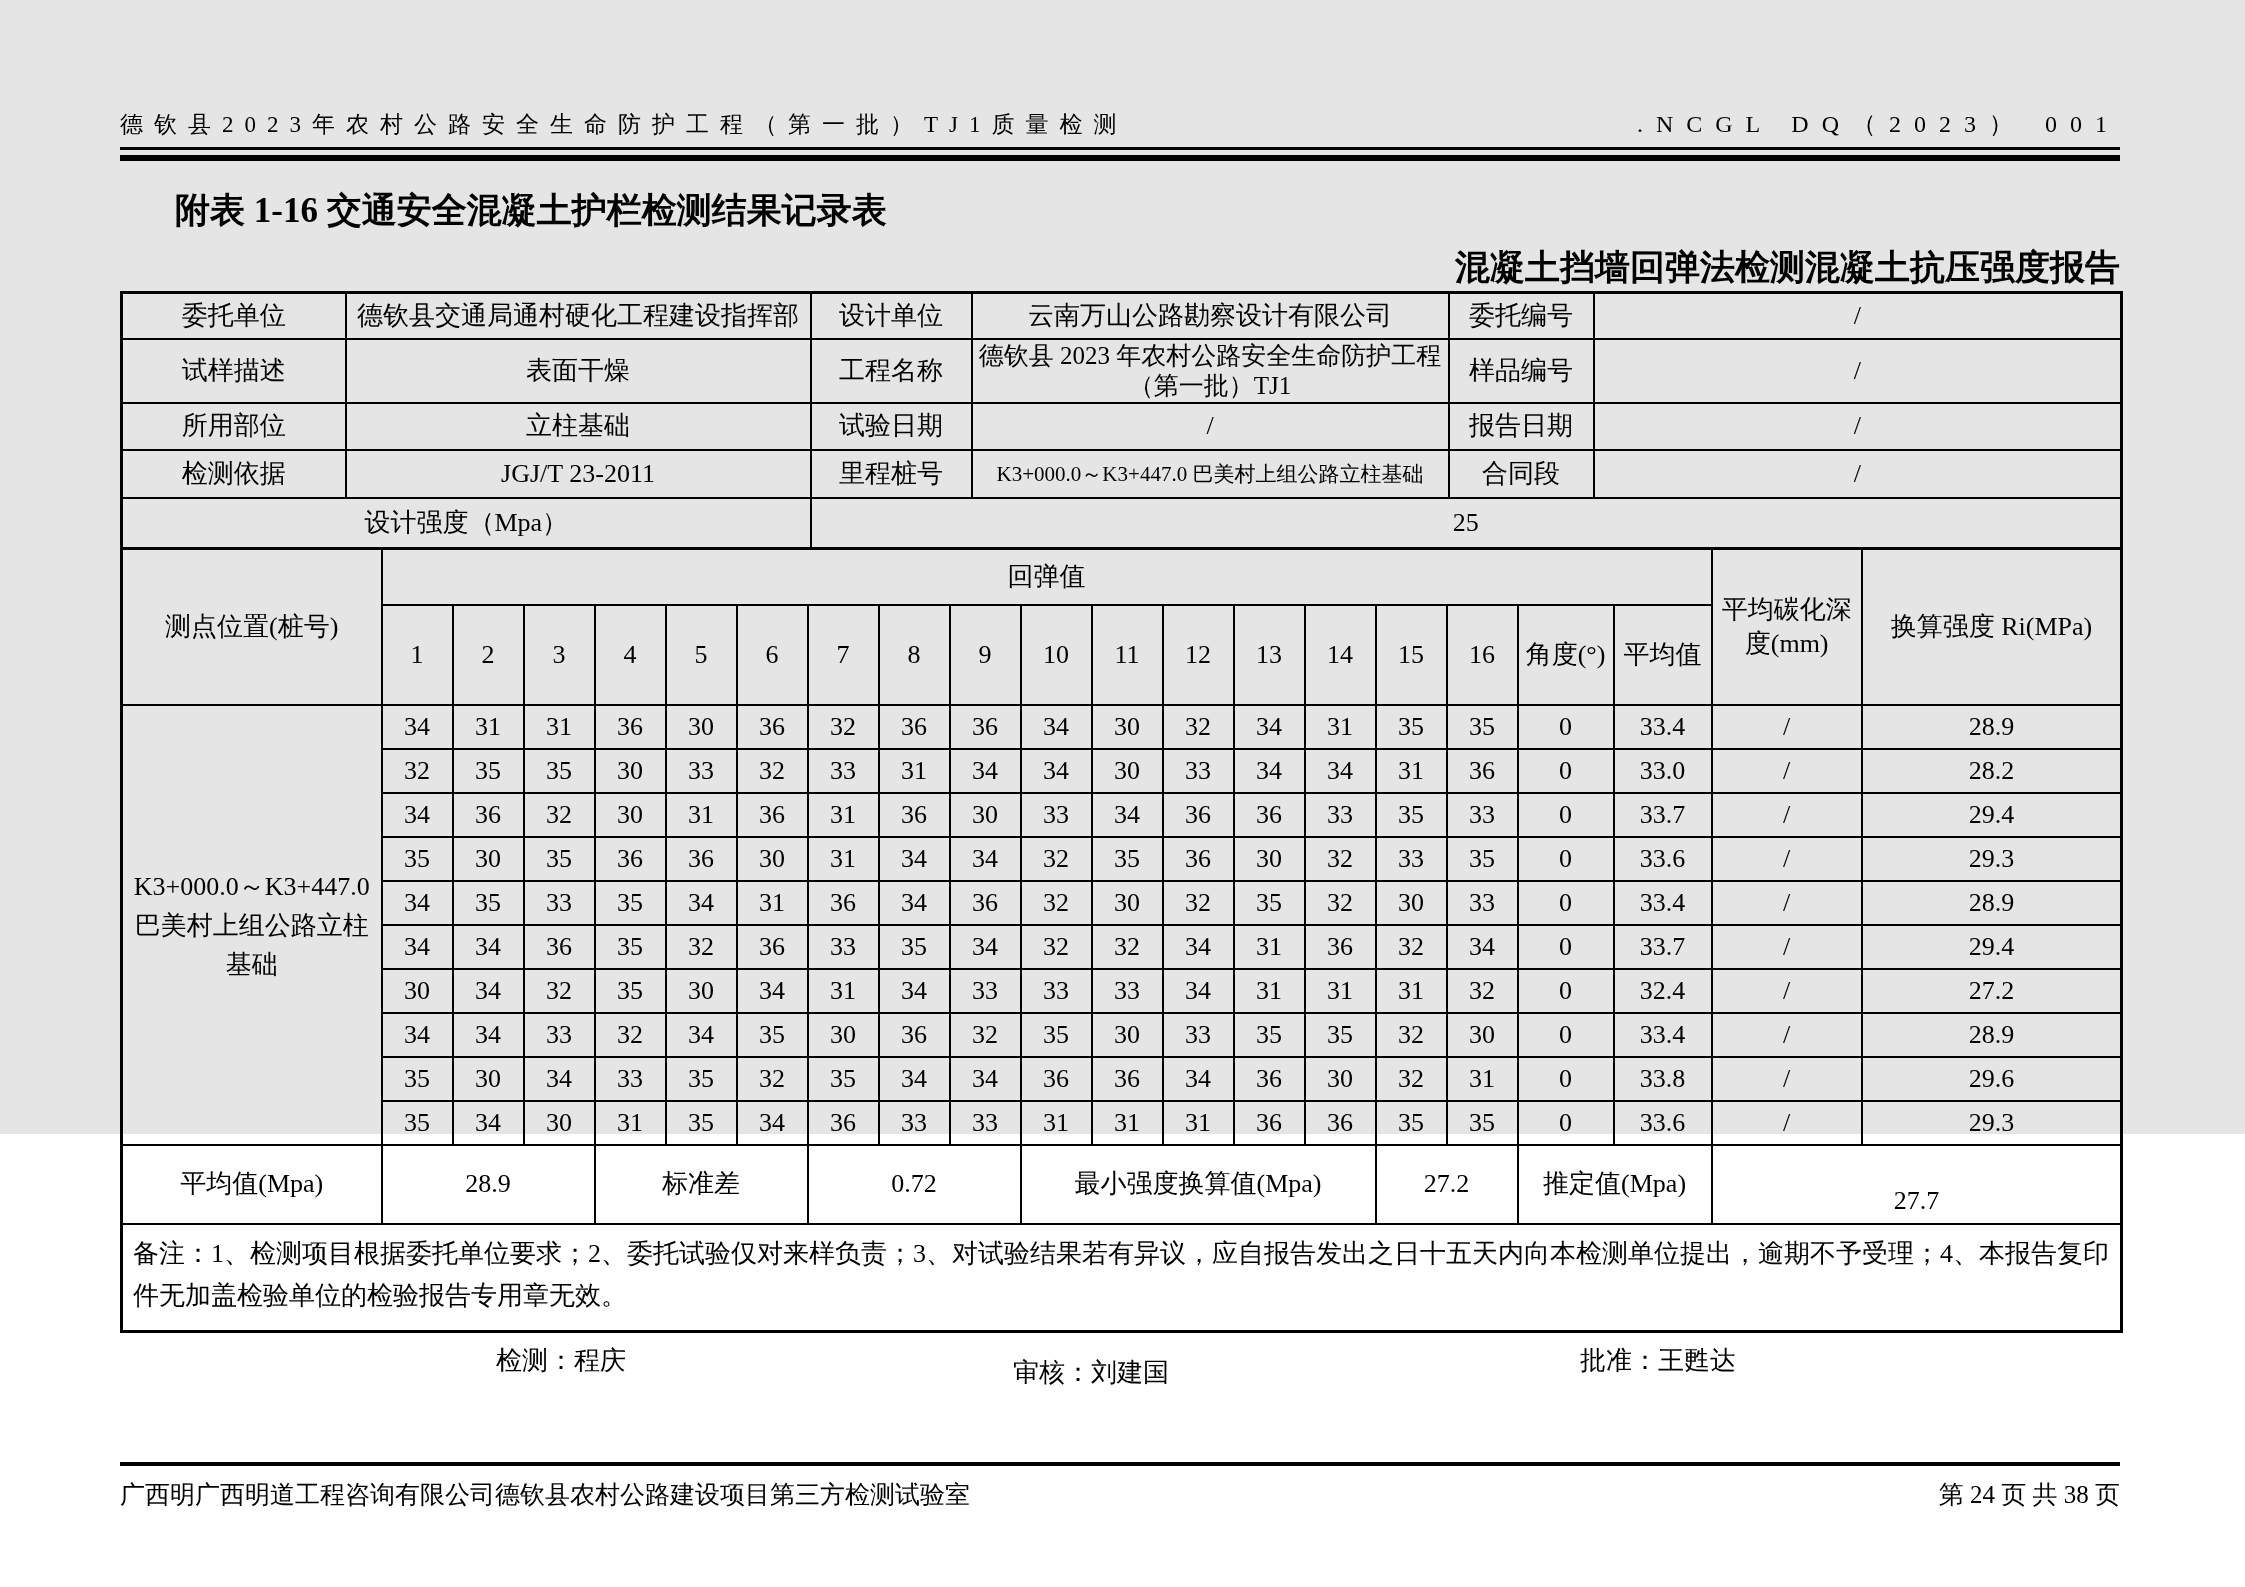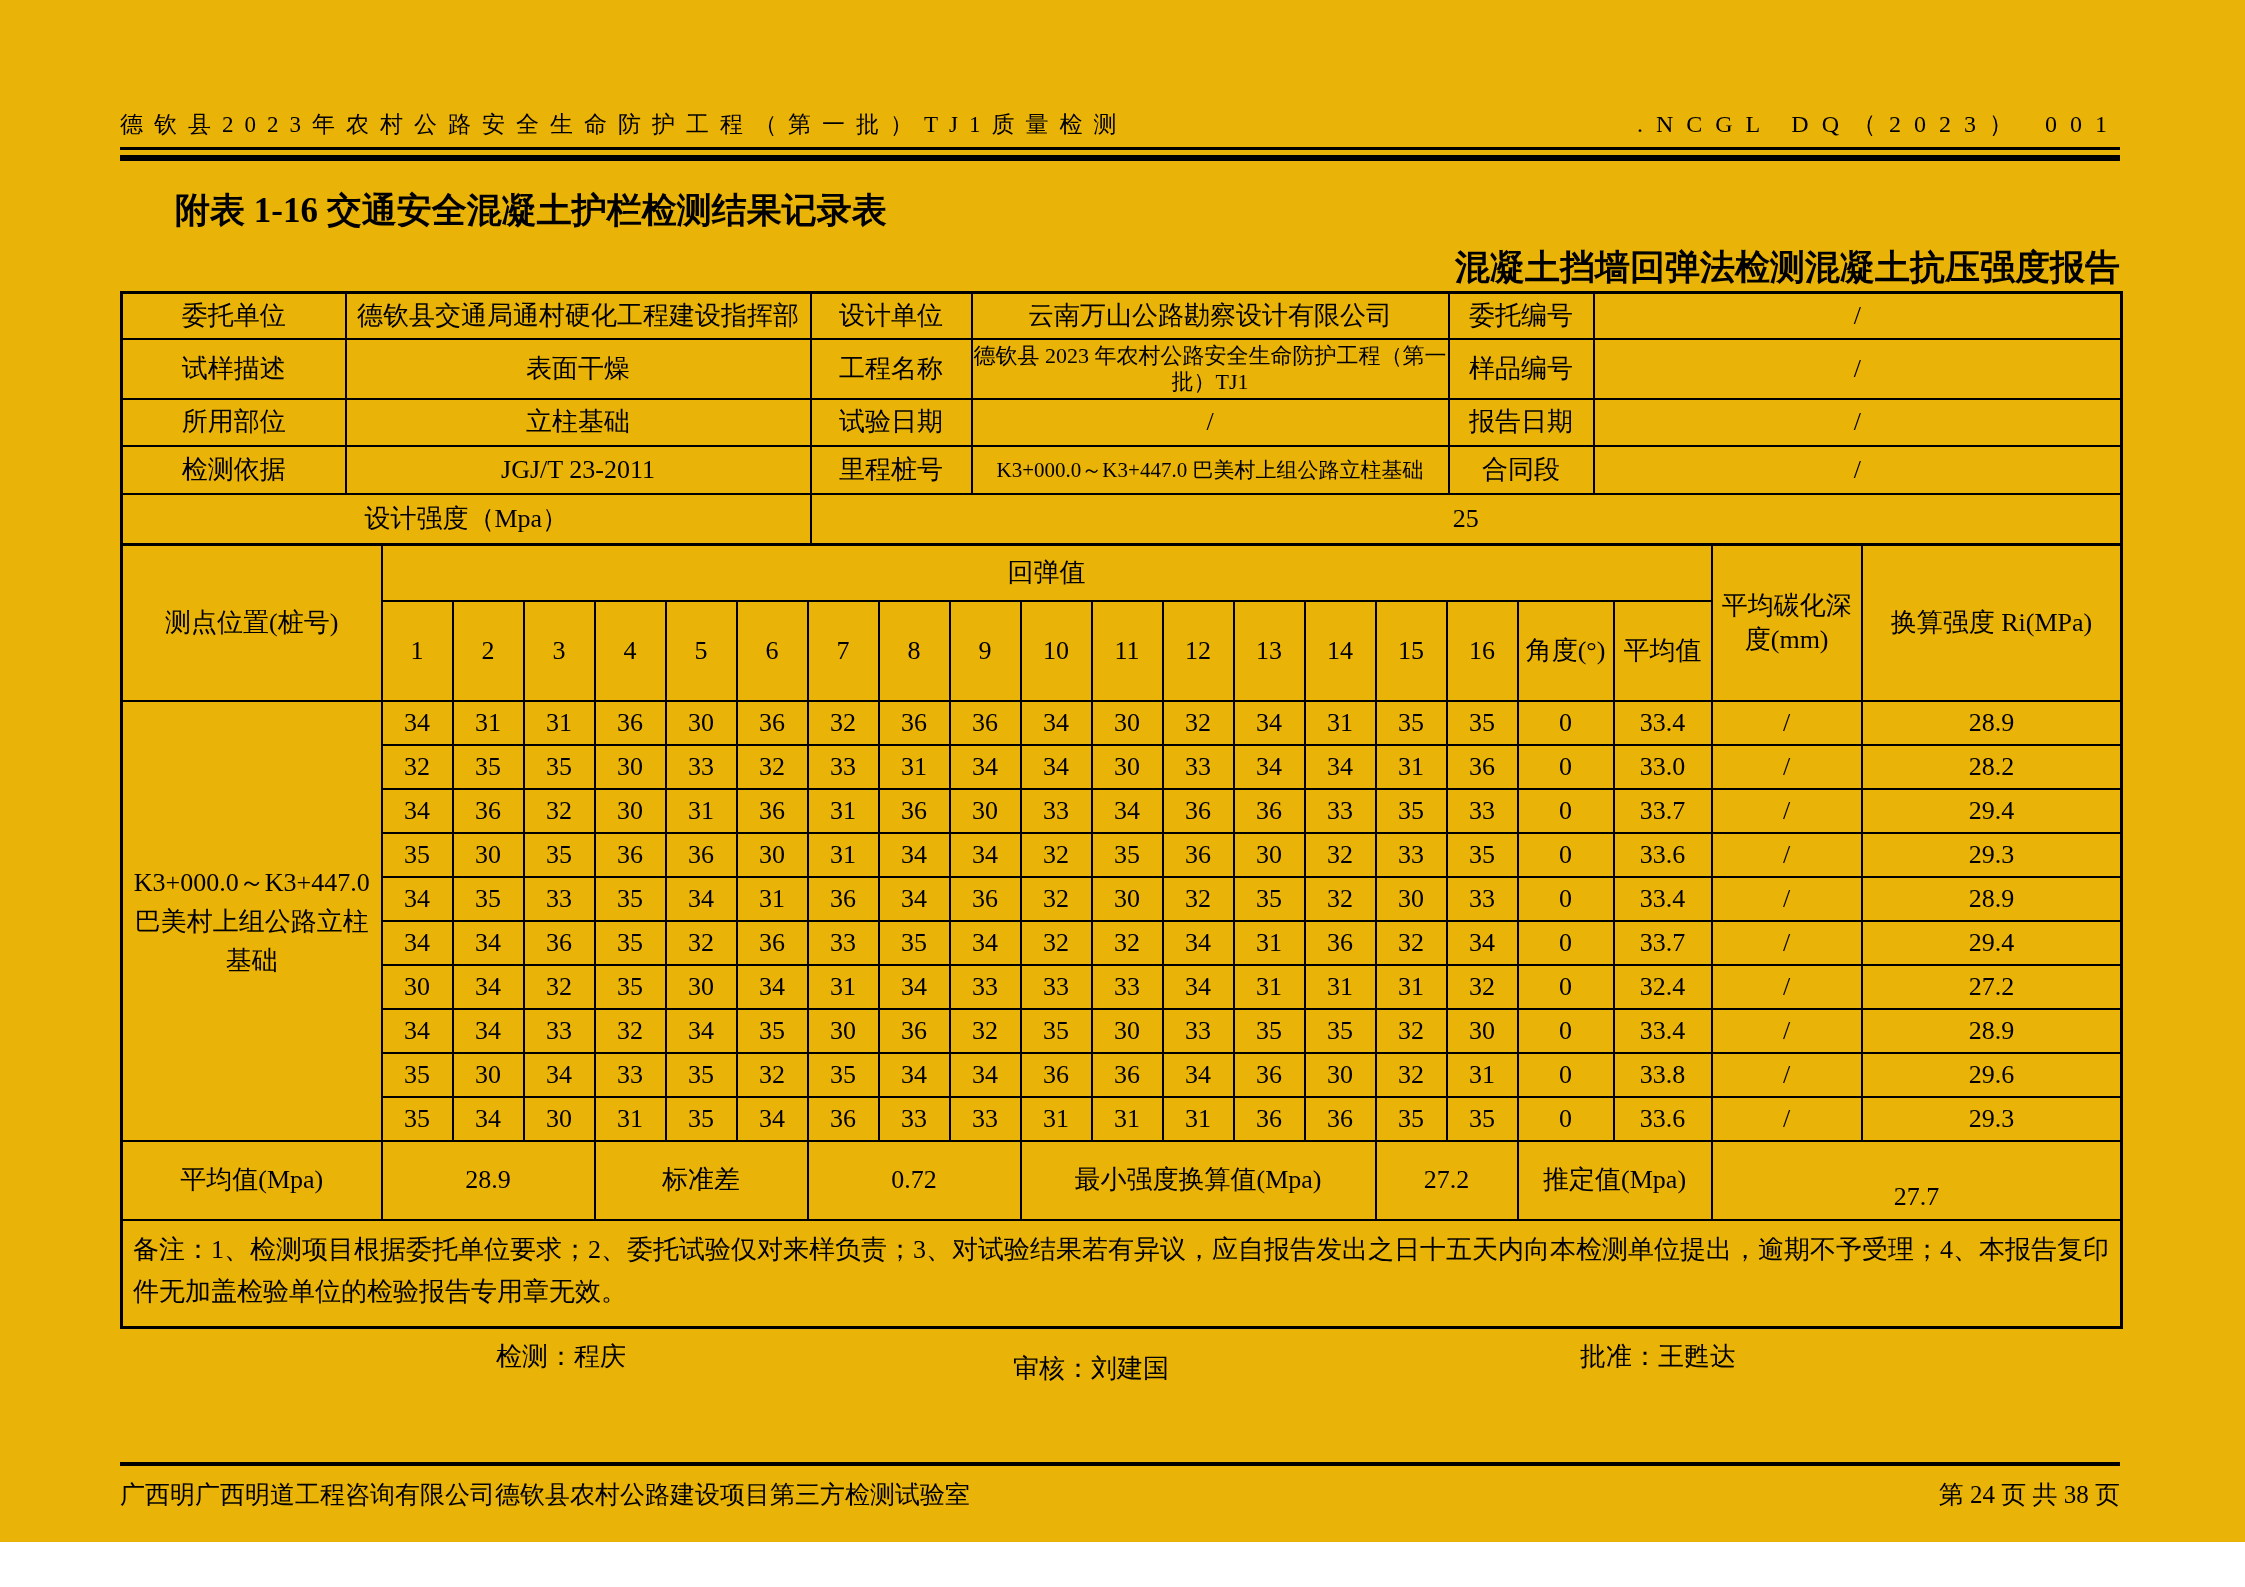--- a/index.html
+++ b/index.html
@@ -1,21 +1,21 @@
 <!DOCTYPE html>
 <html><head>
 <meta charset="utf-8">
 <style>
   html,body{margin:0;padding:0;background:#ffffff;}
   body{
     width:2245px;height:1587px;overflow:hidden;color:#000;
     font-family:"Liberation Serif","DejaVu Serif",serif;
     -webkit-font-smoothing:antialiased;
   }
-  .page{position:relative;width:2245px;height:1542px;background:#eab308;}
+  .page{position:relative;width:2245px;height:1134px;background:#e5e5e5;}
   .content{position:absolute;left:120px;top:0;width:2000px;}
 
   
   .doc-header{display:flex;justify-content:space-between;align-items:flex-end;padding-top:108px;}
   .doc-header .hleft{font-size:23px;letter-spacing:11px;white-space:nowrap;}
   .doc-header .hright{font-size:24px;letter-spacing:13px;white-space:nowrap;}
   .header-rule{margin-top:7px;height:5px;border-top:3px solid #000;border-bottom:6px solid #000;}
 
   
   .title-line{margin-top:26px;padding-left:55px;font-size:35px;font-weight:bold;}
@@ -26,21 +26,21 @@
   table{border-collapse:collapse;table-layout:fixed;width:2000px;border:3px solid #000;}
   td{border:2px solid #000;overflow:hidden;}
   .c{text-align:center;vertical-align:middle;font-size:26px;line-height:1.25;}
   .main-table{margin-top:-3px;}
 
   .info-table td{height:42px;}
   .info-table tr.r2 td{height:56px;}
   .info-table tr.r3 td{height:43px;}
   .info-table tr.r4 td{height:44px;}
   .info-table tr.r5 td{height:46px;}
-  .small-val{font-size:22px;line-height:1.2;}
+  .small-val{font-size:25px;line-height:1.2;}
   .mid-val{font-size:21px;}
 
   .main-table tr.hrow1 td{height:52px;}
   .main-table tr.hrow2 td{height:96px;}
   .main-table td.num{font-size:26px;}
   .main-table tr.drow td{height:40px;font-size:26px;text-align:center;vertical-align:middle;}
   .pos-cell{text-align:center;vertical-align:middle;font-size:26px;line-height:1.5;padding:0 6px;}
   .carb-hdr{line-height:1.3;}
   tr.srow td{height:70px;}
   td.low{vertical-align:bottom;padding-bottom:6px;}

